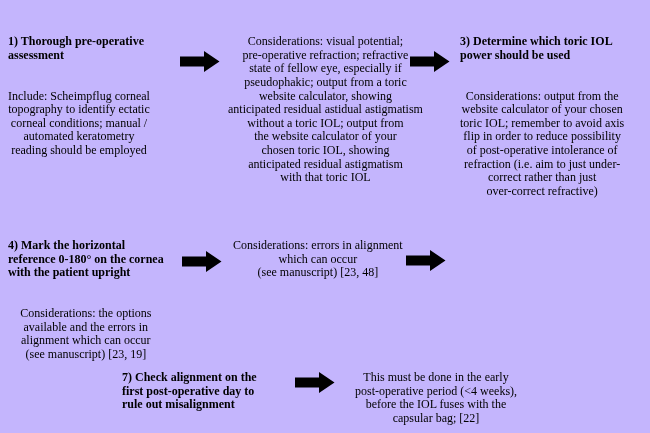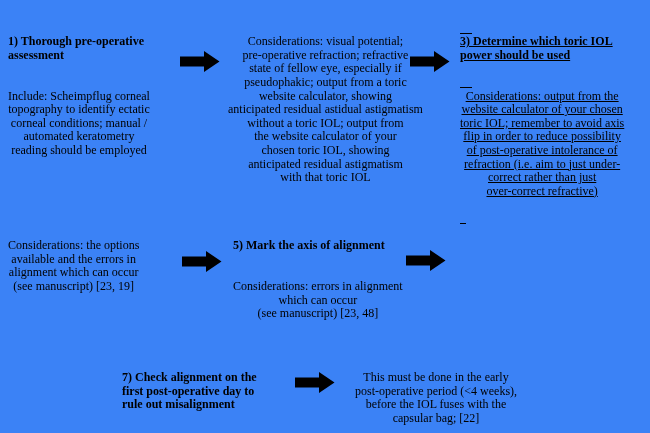--- a/index.html
+++ b/index.html
@@ -1,41 +1,41 @@
 <!DOCTYPE html>
 <html><head>
 <meta charset="utf-8">
 <style>
   html, body { margin: 0; padding: 0; background: #ffffff; }
   .canvas {
     position: relative;
     width: 650px;
     height: 433px;
-    background: #3b82f6;
+    background: #c4b5fd;
     overflow: hidden;
     font-family: "Liberation Serif", serif;
     color: #000000;
   }
   .step {
     position: absolute;
     font-size: 12px;
     line-height: 13.6px;
     white-space: pre;
   }
   .step-title { font-weight: 700; }
   .step-body  { font-weight: 400; text-align: center; }
   .arrow {
     position: absolute;
     width: 40px;
     height: 21px;
   }
   
   .s1 { left: 8px;   top: 8px; }
   .s2 { left: 228px; top: 8px; }
-  .s3 { left: 460px; top: 8px; text-decoration: underline; }
+  .s3 { left: 460px; top: 8px; }
   .s4 { left: 8px;   top: 212px; }
   .s5 { left: 233px; top: 212px; }
   .s6 { left: 450px; top: 212px; }
   .s7 { left: 122px; top: 344px; }
   .s8 { left: 355px; top: 344px; }
   
   .a1 { left: 180px; top: 51px; }
   .a2 { left: 410px; top: 51px; }
   .a3 { left: 182px; top: 251px; }
   .a4 { left: 406px; top: 250px; }
@@ -85,32 +85,34 @@
 website calculator of your chosen
 toric IOL; remember to avoid axis
 flip in order to reduce possibility
 of post-operative intolerance of
 refraction (i.e. aim to just under-
 correct rather than just
 over-correct refractive)</div>
   </div>
 
   <div class="step s4">
+    <div class="step-title">4) Mark the horizontal
+reference 0-180° on the cornea
+with the patient upright</div>
     <div class="step-body">Considerations: the options
 available and the errors in
 alignment which can occur
 (see manuscript) [23, 19]</div>
   </div>
 
   <svg class="arrow a3" viewBox="0 0 40 21">
     <polygon points="0,5.5 24,5.5 24,0 39.5,10.5 24,21 24,15.5 0,15.5" fill="#000000"></polygon>
   </svg>
 
   <div class="step s5">
-    <div class="step-title">5) Mark the axis of alignment</div>
     <div class="step-body">Considerations: errors in alignment
 which can occur
 (see manuscript) [23, 48]</div>
   </div>
 
   <svg class="arrow a4" viewBox="0 0 40 21">
     <polygon points="0,5.5 24,5.5 24,0 39.5,10.5 24,21 24,15.5 0,15.5" fill="#000000"></polygon>
   </svg>
 
   <div class="step s6">

